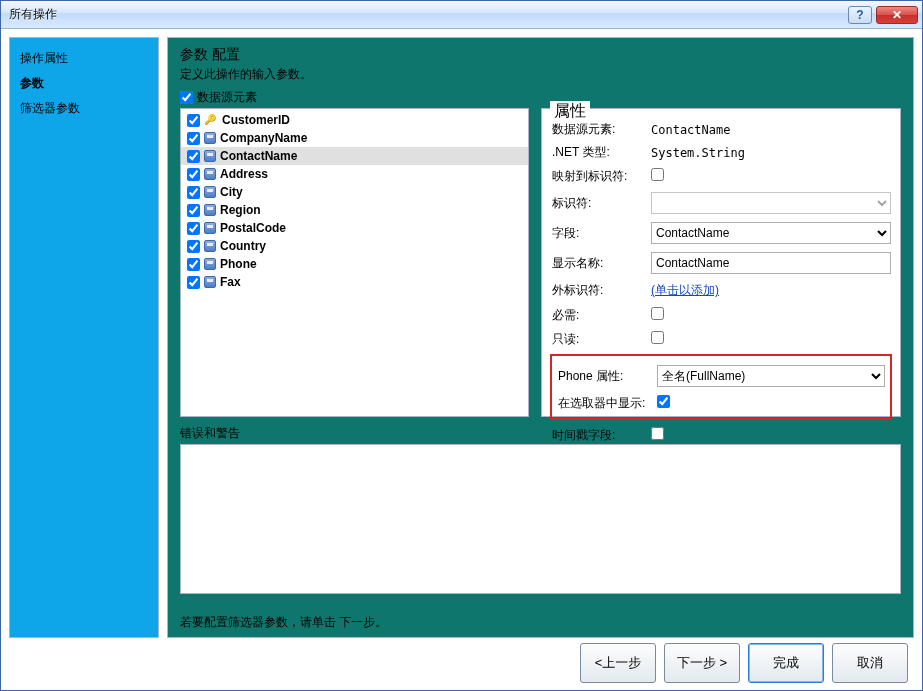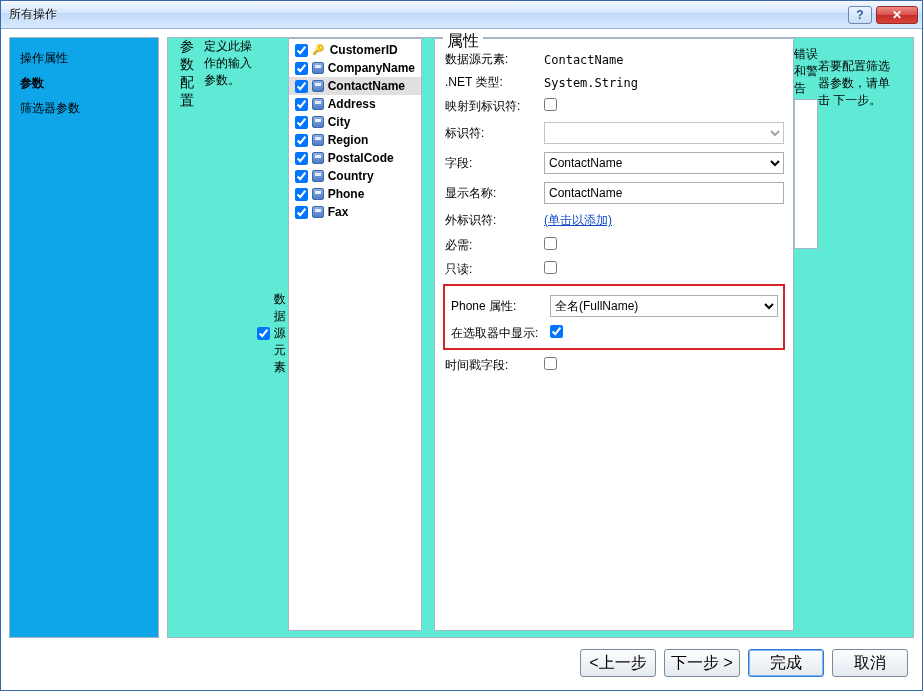--- a/index.html
+++ b/index.html
@@ -7,21 +7,21 @@
   .window { width:923px; height:691px; border:1px solid #3b68a9; display:flex; flex-direction:column; background:#fff; }
   .titlebar { height:28px; background:linear-gradient(to bottom,#f4f8ff 0%,#d4e6ff 45%,#c1dbfa 46%,#d9eaff 100%); border-bottom:1px solid #94b3d6; display:flex; align-items:center; padding:0 4px 0 8px; }
   .titlebar .title { flex:1; color:#000; font-size:12px; text-shadow:0 1px 0 #fff; }
   .winbtn { height:18px; display:flex; align-items:center; justify-content:center; border:1px solid #6d8ab0; border-radius:3px; margin-left:4px; background:linear-gradient(to bottom,#e9f2ff,#c9def5); cursor:pointer; }
   .winbtn.help { width:24px; color:#2a5a9a; font-weight:bold; font-size:12px; }
   .winbtn.close { width:42px; background:linear-gradient(to bottom,#f08a83 0%,#d8504b 49%,#c62e29 50%,#d6423c 100%); border-color:#9b2b26; color:#fff; font-size:12px; font-weight:bold; }
   .body { flex:1; display:flex; padding:8px; gap:8px; min-height:0; }
   .navpanel { width:150px; border:1px solid #a6b6c8; padding:8px 10px; background:#0ea5e9; }
   .nav-item { padding:4px 0; cursor:pointer; }
   .nav-item.sel { font-weight:bold; }
-  .mainpanel { flex:1; border:1px solid #a6b6c8; padding:0 12px 6px; background:#5eead4; display:flex; flex-direction:row; min-height:0; }
+  .mainpanel { flex:1; border:1px solid #a6b6c8; padding:8px 12px 6px; background:#0f766e; display:flex; flex-direction:column; min-height:0; }
   .hdr-title { font-size:14px; margin-bottom:2px; }
   .hdr-sub { font-size:12px; margin-bottom:6px; }
   .ds-row { display:flex; align-items:center; gap:4px; margin-bottom:2px; }
   .ds-row input[type=checkbox]{ margin:0; }
   .cols { flex:1; display:flex; gap:12px; min-height:0; }
   .col-left { flex:1; border:1px solid #a6b6c8; background:#fff; overflow:auto; padding:2px 0; }
   .item { display:flex; align-items:center; gap:4px; height:18px; padding:0 6px; cursor:pointer; }
   .item.sel { background:#e0e0e0; }
   .item input[type=checkbox]{ margin:0; }
   .key-icon, .col-icon { width:14px; height:14px; display:inline-flex; align-items:center; justify-content:center; }
@@ -38,21 +38,21 @@
   .sel-dd { width:100%; height:22px; border:1px solid #abadb3; background:#fff; font-size:12px; font-family:inherit; }
   .chk-single { margin:0; }
   .link { color:#0f49c8; text-decoration:underline; cursor:pointer; }
   .val-text { font-family: SimSun, monospace; font-size:12px; }
   .highlight-box { border:2px solid #d32626; padding:4px 4px 2px; }
   .errwarn { margin-top:8px; }
   .errwarn-label { margin-bottom:2px; font-size:12px; }
   .errwarn-box { border:1px solid #a6b6c8; height:150px; background:#fff; }
   .hint { margin-top:20px; font-size:12px; }
   .footer { height:44px; border-top:0; display:flex; justify-content:flex-end; align-items:center; padding:0 14px 10px; gap:8px; }
-  .btn { min-width:76px; height:28px; border:1px solid #7a8a9a; background:linear-gradient(to bottom,#fdfdfd,#e3e9ef); border-radius:3px; cursor:pointer; font-size:16px; font-family:inherit; }
+  .btn { min-width:76px; height:40px; border:1px solid #7a8a9a; background:linear-gradient(to bottom,#fdfdfd,#e3e9ef); border-radius:3px; cursor:pointer; font-size:13px; font-family:inherit; }
   .btn.primary { border:1px solid #2f7bd5; box-shadow:0 0 0 1px #7fb7f3 inset; }
 </style>
 </head>
 <body>
 
 <div class="window">
   <div class="titlebar">
     <span class="title">所有操作</span>
     <div class="winbtn help">?</div>
     <div class="winbtn close">✕</div>

